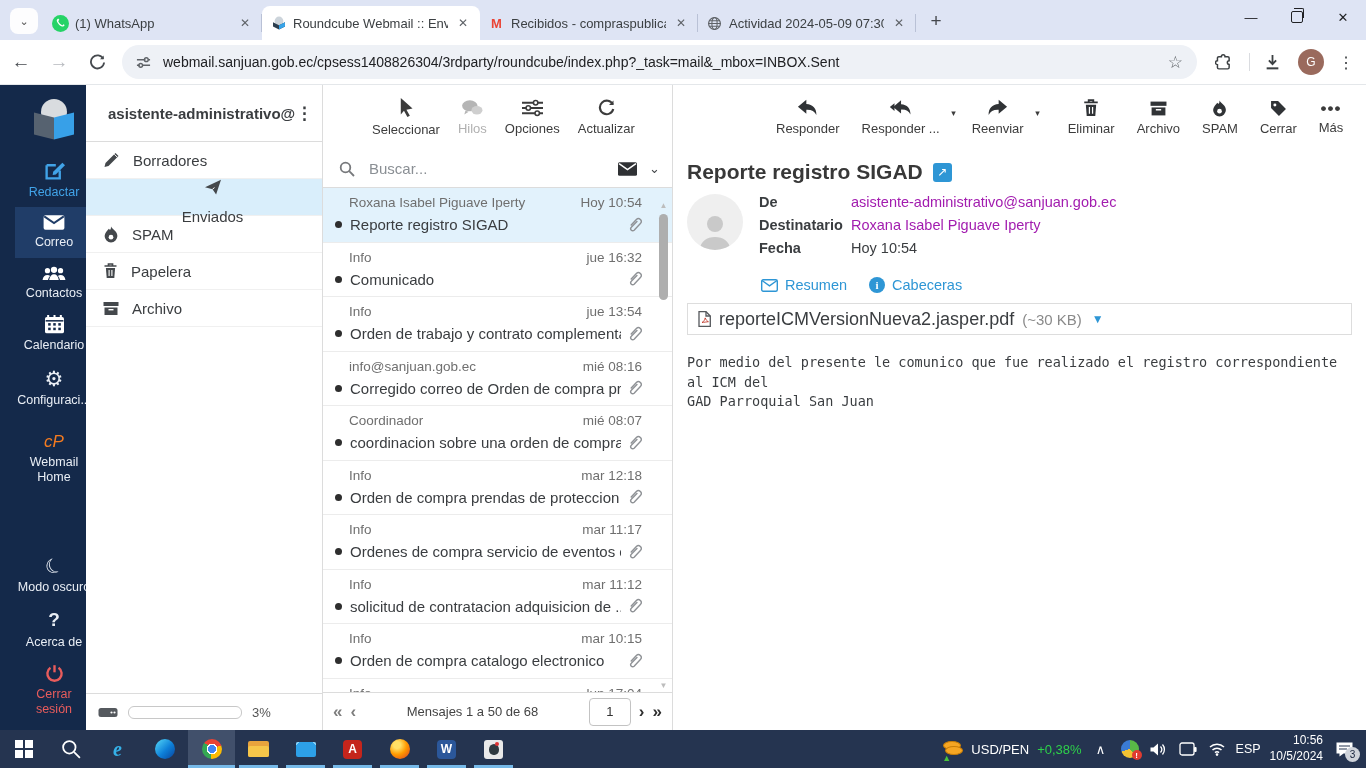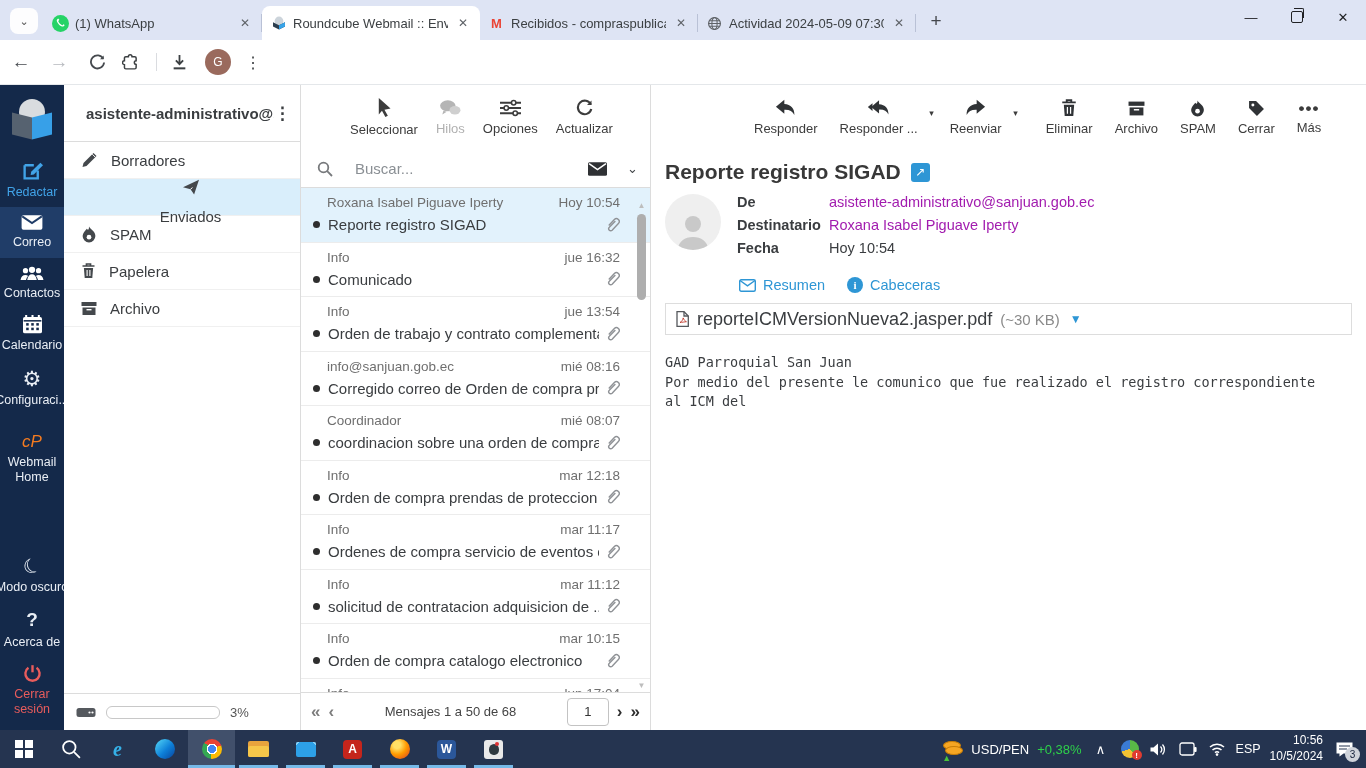--- a/index.html
+++ b/index.html
@@ -31,21 +31,21 @@
   .pillicon{color:#5f6368;margin-right:12px;}
   .staricon{color:#5f6368;font-size:17px;}
   .abicon{width:32px;height:32px;display:flex;align-items:center;justify-content:center;color:#3c4043;margin-right:4px;}
   .avatar{width:26px;height:26px;border-radius:50%;background:#9a6a5d;color:#fff;font-size:12px;display:flex;align-items:center;justify-content:center;margin:0 6px;}
   .vsep{width:1px;height:18px;background:#dadce0;margin:0 6px;}
 
   
   .app{position:absolute;top:85px;left:0;width:1366px;height:645px;display:flex;background:#fff;}
 
   
-  .lnav{width:64px;background:#14294a;color:#e9eef5;display:flex;flex-direction:column;align-items:center;flex:none;}
+  .lnav{width:64px;background:#14294a;color:#e9eef5;display:flex;flex-direction:column;align-items:center;flex:none;padding-left:22px;}
   .navitem{width:78px;padding:7px 2px 8px;display:flex;flex-direction:column;align-items:center;gap:4px;font-size:12.5px;text-align:center;line-height:1.15;box-sizing:border-box;}
   .navitem.active{background:#203d68;}
   .navitem.blue{color:#41a3e8;}
   .navitem.red{color:#e85c5c;}
   .logo{margin:14px 0 12px;position:relative;width:44px;height:42px;}
   .logo .sph{position:absolute;left:9px;top:0;width:26px;height:26px;border-radius:50%;background:#d9dcdf;}
   .logo .bxl{position:absolute;left:2px;top:16px;width:20px;height:22px;background:#566270;transform:skewY(14deg);}
   .logo .bxr{position:absolute;left:22px;top:16px;width:20px;height:22px;background:#37a0e8;transform:skewY(-14deg);}
   .spacer{flex:1;}
 
@@ -61,21 +61,21 @@
   .qtrack{width:112px;height:11px;border:1px solid #c8c8c8;border-radius:6px;background:#fff;overflow:hidden;}
   .qfill{width:10%;height:100%;background:#55aee8;border-radius:6px;}
   .qpct{font-size:13px;color:#555;}
 
   
   .mlist{width:350px;border-right:1px solid #dcdcdc;display:flex;flex-direction:column;flex:none;box-sizing:border-box;position:relative;background:#fff;}
   .toolbar{height:65px;display:flex;align-items:center;flex:none;}
   .tbtn{display:flex;flex-direction:column;align-items:center;gap:4px;font-size:13px;color:#3c3c3c;padding:0 9px;position:relative;}
   .tbtn.gray{color:#b0b0b0;}
   .tbtn .car{position:absolute;right:-4px;bottom:18px;font-size:9px;color:#3c3c3c;}
-  .searchrow{height:37px;border-bottom:1px solid #dcdcdc;display:flex;align-items:center;padding:0 12px 0 16px;gap:20px;flex:none;}
+  .searchrow{height:37px;border-bottom:1px solid #dcdcdc;display:flex;align-items:center;padding:0 12px 0 16px;gap:12px;flex:none;}
   .searchrow input{flex:1;border:none;outline:none;font-size:15px;color:#333;font-family:"Liberation Sans",sans-serif;background:transparent;}
   .searchrow input::placeholder{color:#8a8f94;}
   .rows{flex:1;overflow:hidden;position:relative;}
   .msg{height:54.5px;border-bottom:1px solid #ececec;padding:7px 30px 0 12px;box-sizing:border-box;}
   .msg.sel{background:#e2f2fc;}
   .m1{display:flex;font-size:13.5px;color:#6f6f6f;}
   .m1 .sender{flex:1;white-space:nowrap;overflow:hidden;padding-left:14px;}
   .m1 .date{flex:none;}
   .m2{display:flex;align-items:center;margin-top:6px;}
   .dot{width:7px;height:7px;border-radius:50%;background:#2e2e2e;margin-right:8px;flex:none;}
@@ -218,20 +218,31 @@
 
   <div class="addrbar">
     <span class="navbtn">←</span>
     <span class="navbtn dis">→</span>
     <span class="navbtn">
       <svg width="17" height="17" viewBox="0 0 16 16">
           <path d="M13.5 4.5A6.2 6.2 0 1 0 14.2 8" fill="none" stroke="#45494e" stroke-width="1.7"></path>
           <path d="M13.8 1.5v3.4h-3.4z" fill="#45494e"></path>
         </svg>
     </span>
+    <div class="urlpill">
+      <span class="pillicon">
+        <svg width="15" height="15" viewBox="0 0 16 16">
+            <path d="M1 5h9M13 5h2M1 11h3M7 11h8" stroke="#5f6368" stroke-width="1.6"></path>
+            <circle cx="11" cy="5" r="2" fill="none" stroke="#5f6368" stroke-width="1.5"></circle>
+            <circle cx="5" cy="11" r="2" fill="none" stroke="#5f6368" stroke-width="1.5"></circle>
+          </svg>
+      </span>
+      <span class="urltext">webmail.sanjuan.gob.ec/cpsess1408826304/3rdparty/roundcube/index.php?_task=mail&amp;_mbox=INBOX.Sent</span>
+      <span class="staricon">☆</span>
+    </div>
     <span class="abicon">
       <svg width="17" height="17" viewBox="0 0 16 16">
           <path d="M6 2.5a1.7 1.7 0 0 1 3.4 0H12a1.3 1.3 0 0 1 1.3 1.3v2.6a1.7 1.7 0 0 0 0 3.4v2.9A1.3 1.3 0 0 1 12 14H3.6a1.3 1.3 0 0 1-1.3-1.3V10a1.8 1.8 0 0 1 0-3.6V3.8A1.3 1.3 0 0 1 3.6 2.5z" fill="none" stroke="#3c4043" stroke-width="1.4"></path>
         </svg>
     </span>
     <span class="vsep"></span>
     <span class="abicon">
       <svg width="17" height="17" viewBox="0 0 16 16">
           <path d="M8 1v8M4.6 6l3.4 3.6L11.4 6" fill="none" stroke="#3c4043" stroke-width="1.7"></path>
           <path d="M2.5 13.5h11" stroke="#3c4043" stroke-width="1.9"></path>
@@ -744,22 +755,22 @@
                 <path d="M8 0.7V5h4.3" fill="none" stroke="#55585c" stroke-width="1.3"></path>
                 <path d="M4 11.5c1.5-.6 3-2.8 3.2-4.6.8 2 2 3.4 3.2 3.8-1.6.2-4.6.6-6.4.8z" fill="none" stroke="#c0392b" stroke-width="0.9"></path>
               </svg>
             </span>
           <span class="aname">reporteICMVersionNueva2.jasper.pdf</span>
           <span class="asize">(~30 KB)</span>
           <span class="acaret">▼</span>
         </div>
 
         <div class="mbody">
+          <div>Por medio del presente le comunico que fue realizado el registro correspondiente al ICM del</div>
           <div>GAD Parroquial San Juan</div>
-          <div>Por medio del presente le comunico que fue realizado el registro correspondiente al ICM del</div>
         </div>
       </div>
     </div>
   </div>
 
   <div class="taskbar">
     <div class="tcell">
         <span class="startgrid">
           <div></div>
           <div></div>

